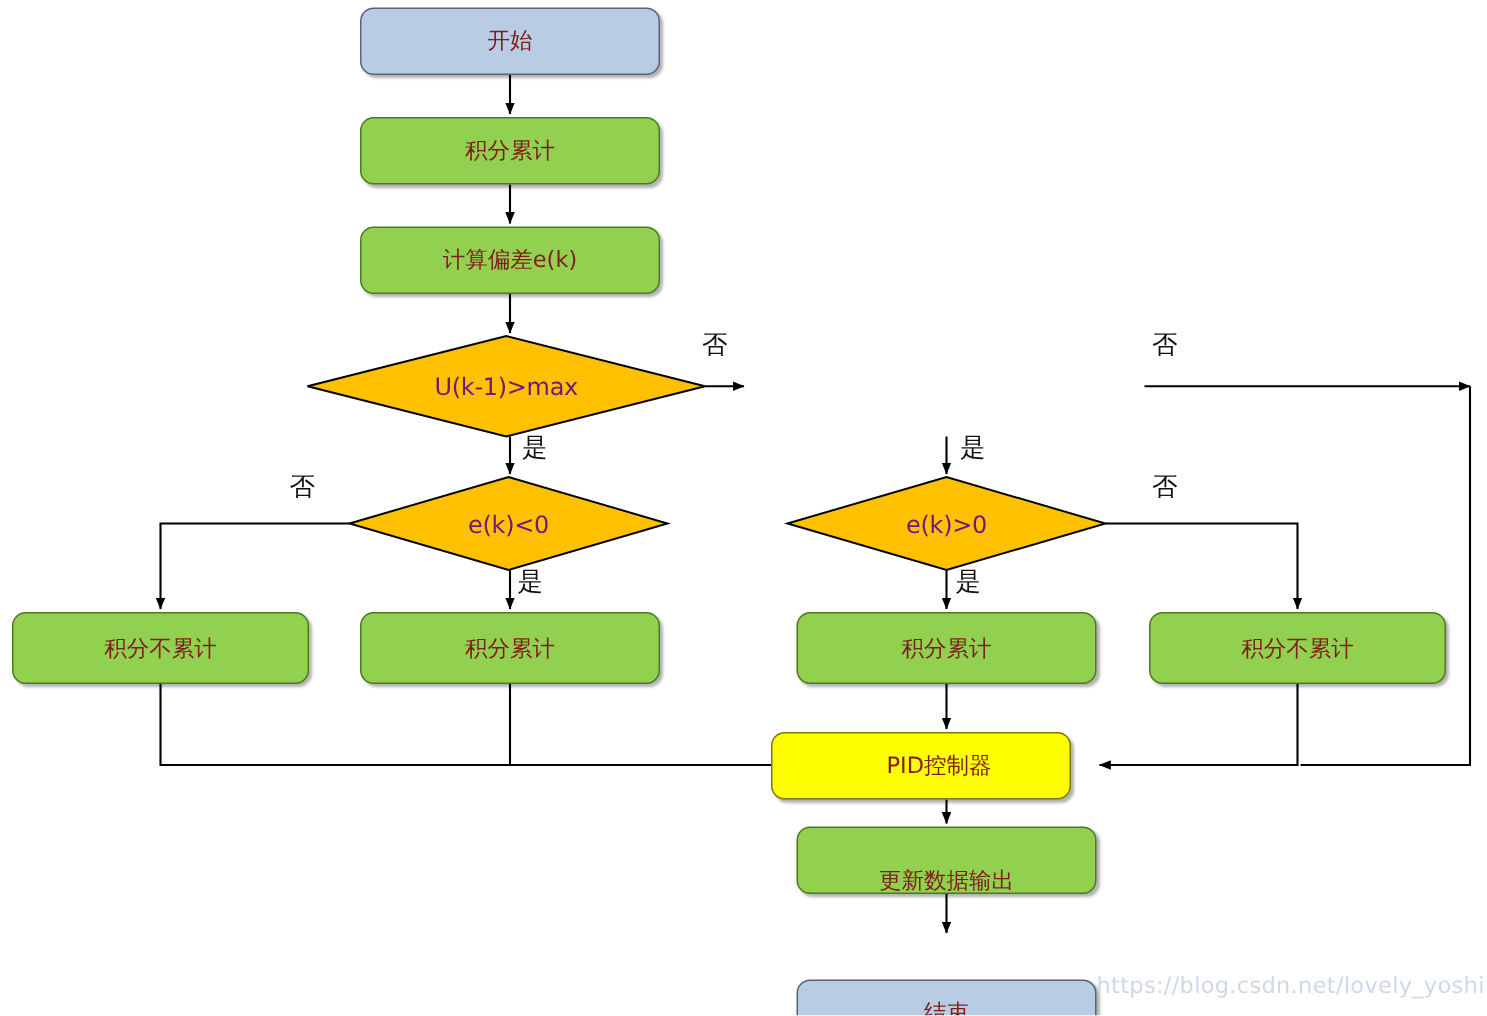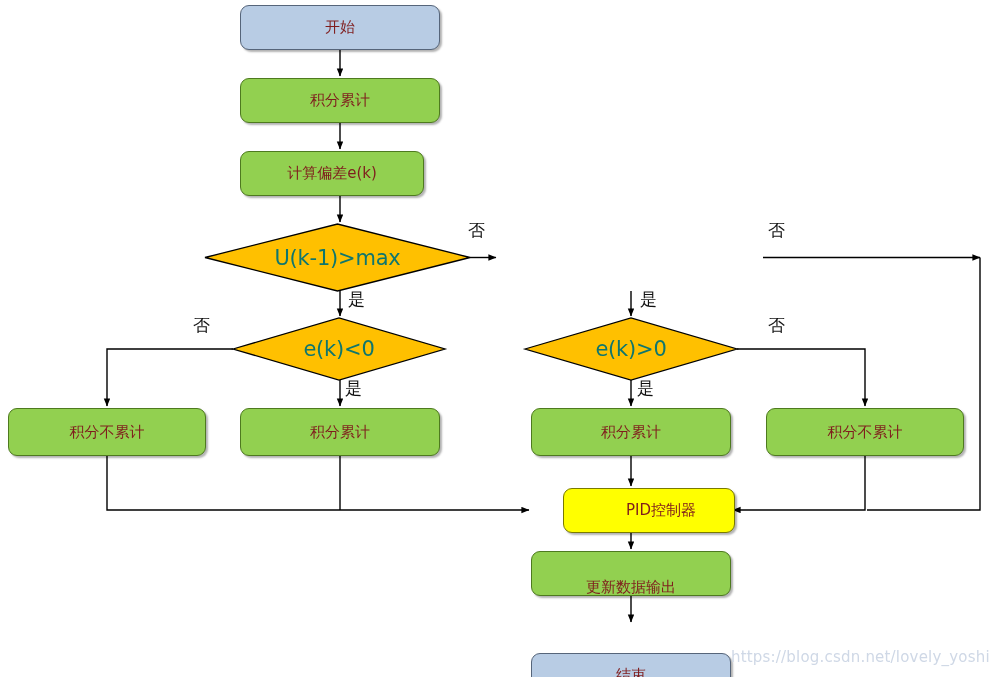--- a/index.html
+++ b/index.html
@@ -57,22 +57,22 @@
   }
   .diamond .dlabel {
     position: absolute;
     left: 0;
     top: 0;
     width: 100%;
     height: 100%;
     display: flex;
     align-items: center;
     justify-content: center;
-    font-size: 21px;
-    color: #0f766e;
+    font-size: 16px;
+    color: #701a75;
     letter-spacing: -0.2px;
   }
   .elabel {
     position: absolute;
     font-size: 17px;
     color: #111111;
     z-index: 3;
     white-space: nowrap;
     line-height: 1;
   }
@@ -139,21 +139,21 @@
   </svg>
 
   <div class="node proc blue" style="left:240px; top:5px; width:200px; height:45px;">
     <span>开始</span>
   </div>
 
   <div class="node proc green" style="left:240px; top:78px; width:200px; height:45px;">
     <span>积分累计</span>
   </div>
 
-  <div class="node proc green" style="left:240px; top:151px; width:184px; height:45px;">
+  <div class="node proc green" style="left:240px; top:151px; width:200px; height:45px;">
     <span>计算偏差e(k)</span>
   </div>
 
   <div class="node diamond" style="left:205px; top:224px; width:265px; height:67px;">
     <svg width="265" height="67" viewBox="0 0 265 67" xmlns="http://www.w3.org/2000/svg">
       <polygon points="0,33.5 132.5,0 265,33.5 132.5,67" fill="#ffc000" stroke="#000000" stroke-width="1.3"></polygon>
     </svg>
     <div class="dlabel">U(k-1)&gt;max</div>
   </div>
 
@@ -181,21 +181,21 @@
   </div>
 
   <div class="node proc green" style="left:531px; top:408px; width:200px; height:48px;">
     <span>积分累计</span>
   </div>
 
   <div class="node proc green" style="left:766px; top:408px; width:198px; height:48px;">
     <span>积分不累计</span>
   </div>
 
-  <div class="node proc yellow" style="left:563px; top:488px; width:172px; height:45px;padding-left:24px;">
+  <div class="node proc yellow" style="left:514px; top:488px; width:200px; height:45px;padding-left:24px;">
     <span>PID控制器</span>
   </div>
 
   <div class="node proc green" style="left:531px; top:551px; width:200px; height:45px;align-items:flex-end;">
     <span>更新数据输出</span>
   </div>
 
   <div class="node proc blue" style="left:531px; top:653px; width:200px; height:45px;">
     <span>结束</span>
   </div>

